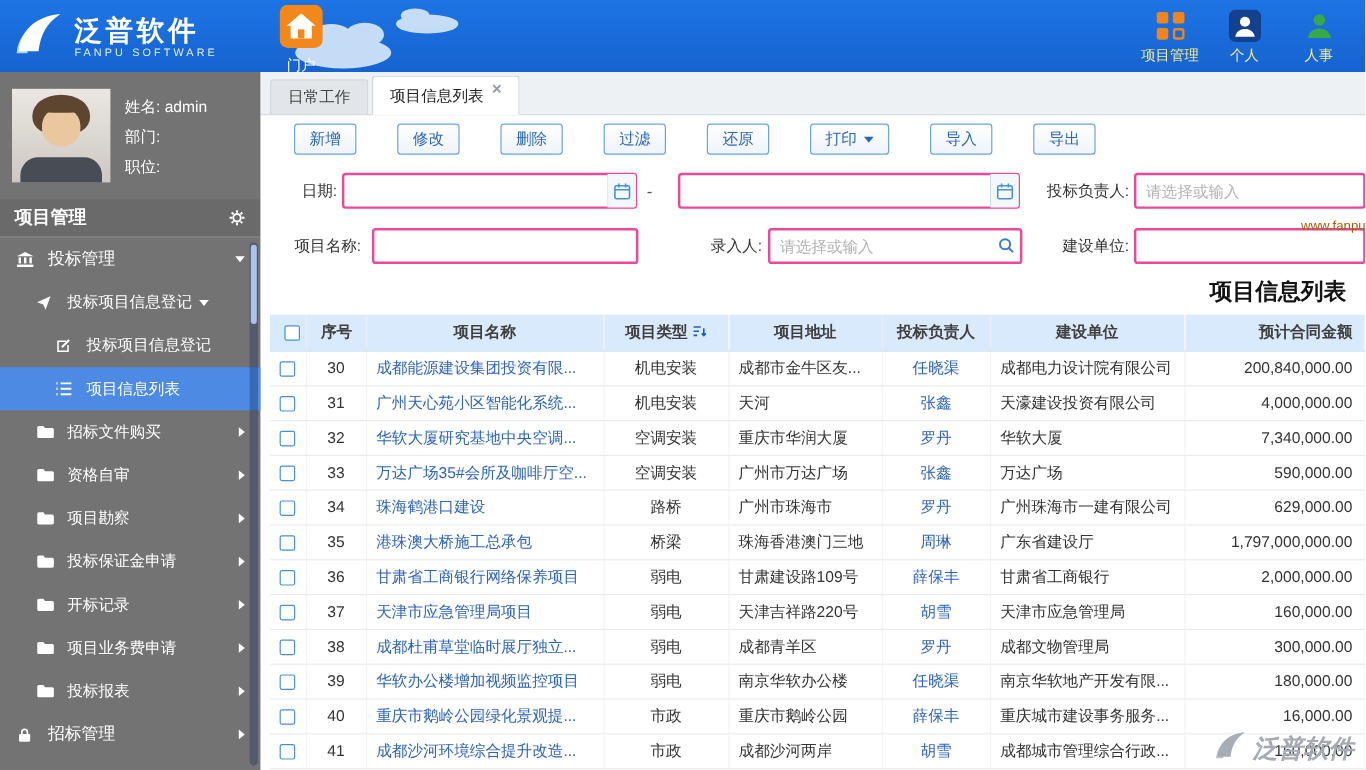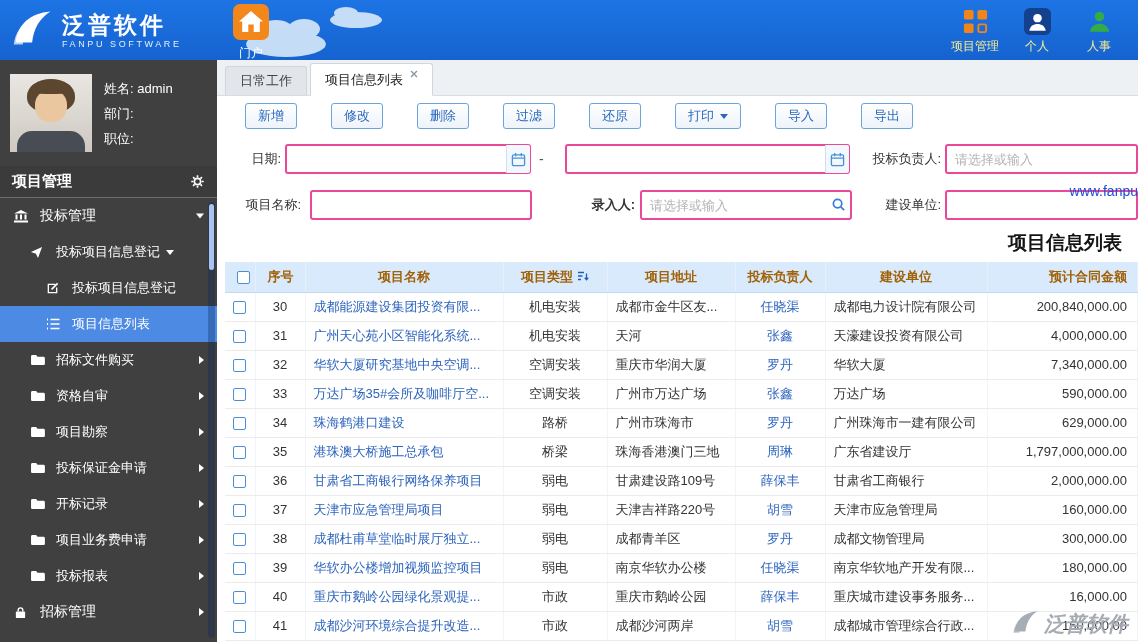--- a/index.html
+++ b/index.html
@@ -18,21 +18,21 @@
   .logo-sub { font-size:9px; color:#e6f0fc; letter-spacing:2.6px; }
   .clouds { position:absolute; left:244px; top:6px; z-index:1; }
   .portal { position:absolute; left:228px; top:4px; width:46px; text-align:center; z-index:2; }
   .portal-label { color:#fff; font-size:12px; margin-top:1px; }
   .topnav { position:absolute; right:8px; top:3px; display:flex; z-index:2; }
   .nav-item { width:62px; display:flex; flex-direction:column; align-items:center; padding-top:3px; }
   .nav-ic { height:30px; display:flex; align-items:center; }
   .nav-label { font-size:12px; color:#f7ec8f; margin-top:2px; white-space:nowrap; }
 
   
-  .sidebar { position:absolute; left:0; top:60px; width:217px; height:582px; background:#404040; z-index:10; }
+  .sidebar { position:absolute; left:0; top:60px; width:217px; height:582px; background:#737373; z-index:10; }
   .user-card { display:flex; gap:12px; padding:14px 10px 12px 10px; height:106px; }
   .avatar { width:82px; height:78px; background:linear-gradient(180deg,#eae7e2,#cdc8c1); position:relative; overflow:hidden; flex:none; }
   .av-hair { position:absolute; left:17px; top:5px; width:48px; height:34px; background:#5d4630; border-radius:50% 50% 44% 44%; }
   .av-face { position:absolute; left:25px; top:16px; width:32px; height:32px; background:#eac79e; border-radius:46%; }
   .av-fringe { position:absolute; left:21px; top:7px; width:40px; height:13px; background:#5d4630; border-radius:50% 50% 36% 36%; }
   .av-body { position:absolute; left:7px; bottom:-7px; width:68px; height:28px; background:#474c55; border-radius:15px 15px 0 0; }
   .user-meta { color:#fff; font-size:13px; line-height:25px; padding-top:2px; }
   .section-head { height:32px; display:flex; align-items:center; padding:0 12px; color:#fff;
                   font-size:15px; font-weight:bold; background:rgba(0,0,0,.07);
                   border-bottom:1px solid rgba(255,255,255,.25); }
@@ -74,28 +74,28 @@
   .iw { position:absolute; height:30px; }
   .iw input { width:100%; height:100%; border:2px solid #ec4899; border-radius:3px;
               padding:0 8px; font-size:13px; color:#333; outline:none; background:#fff; }
   .iw.has-icon input { padding-right:28px; }
   .iw input::placeholder { color:#b3b3b3; }
   .icon-btn { position:absolute; right:1px; top:1px; bottom:1px; width:24px; display:flex;
               align-items:center; justify-content:center; background:#f3f8fd;
               border-left:1px solid #cfe0f2; border-radius:0 2px 2px 0; }
   .icon-plain { position:absolute; right:6px; top:7px; display:flex; }
   .dash { position:absolute; left:322px; top:8px; line-height:30px; font-size:14px; color:#555; }
-  .url-wm { position:absolute; top:47px; right:0; color:#1d4ed8; font-size:14px; z-index:8; white-space:nowrap; }
+  .url-wm { position:absolute; top:47px; right:0; color:#a16207; font-size:11px; z-index:8; white-space:nowrap; }
 
   .title-row { height:32px; position:relative; }
   .page-title { position:absolute; right:16px; top:0; font-size:19px; font-weight:bold; color:#141414; }
 
   .table-wrap { margin-left:8px; height:380px; overflow:hidden; }
   table { width:100%; border-collapse:collapse; table-layout:fixed; }
-  th { height:30px; background:#d9eafc; color:#a16207; font-weight:bold; font-size:13px;
+  th { height:30px; background:#d9eafc; color:#404040; font-weight:bold; font-size:13px;
        border-bottom:1px solid #c3d9f0; border-right:1px solid #e7effa; padding:0 12px; white-space:nowrap; overflow:hidden; }
   td { height:29px; border-bottom:1px solid #ebebeb; border-right:1px solid #f1f4f8;
        color:#333; font-size:13px; padding:0 8px; white-space:nowrap; overflow:hidden; }
   .c-no, .c-type, .c-person, .c-cb { text-align:center; }
   .c-amount { text-align:right; padding-right:10px; }
   th.c-amount { text-align:right; }
   .link { color:#2d64bd; text-decoration:none; }
   .cb { display:inline-block; width:13px; height:13px; border:1px solid #4a90d9; border-radius:2px;
         background:#fff; vertical-align:middle; }
   .sort-ic { margin-left:4px; vertical-align:-1px; }
@@ -405,21 +405,21 @@
       <div class="iw" style="left:728px; top:8px; width:193px;" data-interactable="false">
         <input type="text" value="" data-interactable="true" placeholder="请选择或输入" style="">
       </div>
 
       <span class="url-wm" data-interactable="false">www.fanpu</span>
 
       <span class="f-label" style="left:8px; top:54px; width:76px;" data-interactable="false">项目名称:</span>
       <div class="iw" style="left:93px; top:54px; width:222px;" data-interactable="false">
         <input type="text" value="" data-interactable="true" style="">
       </div>
-      <span class="f-label" style="left:352px; top:54px; width:66px;font-weight:bold;" data-interactable="false">录入人:</span>
+      <span class="f-label" style="left:352px; top:54px; width:66px;" data-interactable="false">录入人:</span>
       <div class="iw has-icon" style="left:423px; top:54px; width:212px;" data-interactable="false">
         <input type="text" value="" data-interactable="true" placeholder="请选择或输入" style="">
         <span class="icon-plain" data-interactable="true">
           <svg width="15" height="15" viewBox="0 0 16 16" fill="none" stroke="#3a7bd5" stroke-width="1.8">
             <circle cx="7" cy="7" r="4.5"></circle>
               <path d="M10.5 10.5 14 14"></path>
           </svg>
         </span>
       </div>
       <span class="f-label" style="left:648px; top:54px; width:76px;" data-interactable="false">建设单位:</span>

